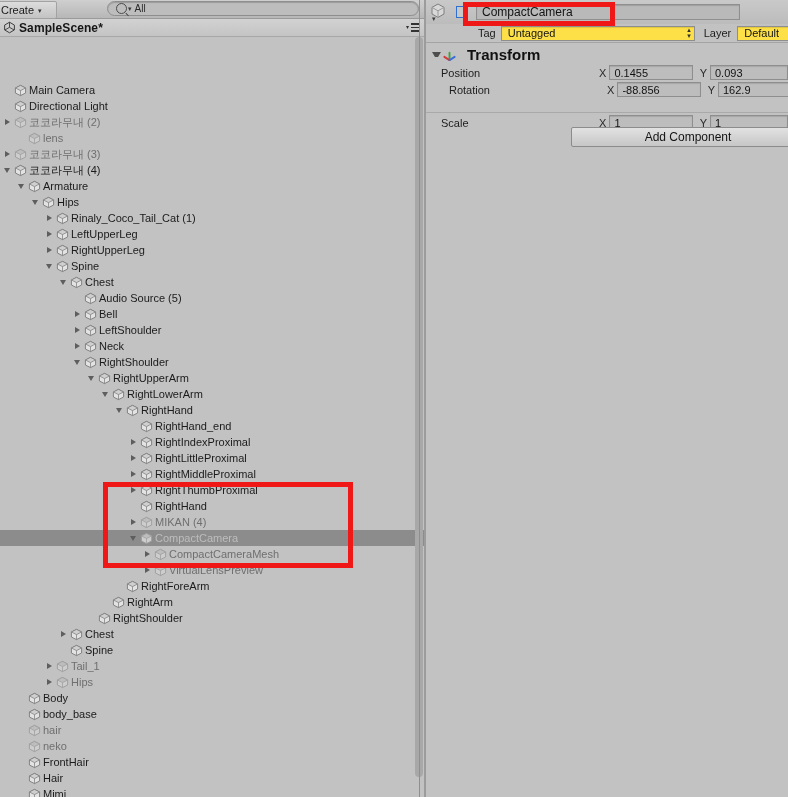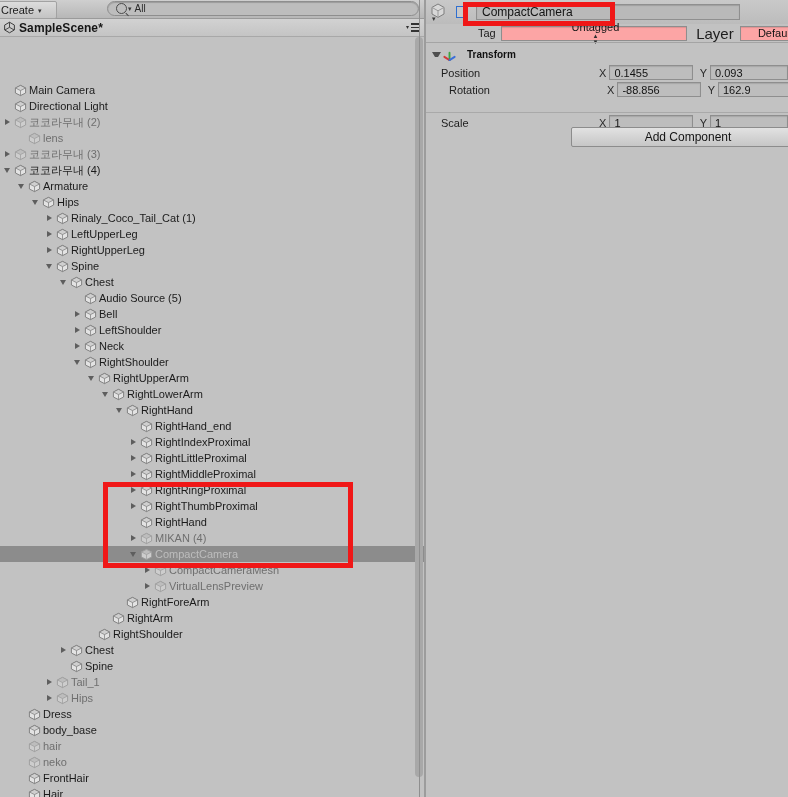--- a/index.html
+++ b/index.html
@@ -69,36 +69,36 @@
   .go-caret{position:absolute;left:4px;bottom:0px;font-size:7px;color:#3a3a3a;line-height:7px;}
   .act-chk{width:12px;height:12px;margin-left:8px;background:#c8c8c8;
      border:1.6px solid #2f6fd0;box-sizing:border-box;flex:0 0 auto;}
   .name-field{margin-left:8px;width:264px;height:16px;background:#b9b9b9;
      border:1px solid #8f8f8f;box-sizing:border-box;display:flex;align-items:center;
      padding-left:5px;font-size:12px;color:#141414;
      box-shadow:inset 0 1px 1px rgba(0,0,0,.14);}
 
   .tag-row{position:absolute;left:0;top:25px;width:362px;height:16px;display:flex;align-items:center;margin-left:20px;}
   .tag-lab{margin-left:32px;font-size:11px;color:#1d1d1d;}
-  .dropdown{height:15px;background:#fca5a5;border:1px solid #8e8e8e;box-sizing:border-box;
-     display:flex;align-items:center;justify-content:center;padding:0 3px 0 6px;
-     font-size:11px;color:#131313;box-shadow:inset 0 1px 1px rgba(0,0,0,.12);flex-direction:column;}
+  .dropdown{height:15px;background:#fde047;border:1px solid #8e8e8e;box-sizing:border-box;
+     display:flex;align-items:center;justify-content:space-between;padding:0 3px 0 6px;
+     font-size:11px;color:#131313;box-shadow:inset 0 1px 1px rgba(0,0,0,.12);}
   .dd-tag{margin-left:5px;width:222px;}
   .dd-arrows{font-size:7px;line-height:6px;color:#2e2e2e;text-align:center;}
-  .layer-lab{margin-left:9px;font-size:15px;color:#1d1d1d;}
+  .layer-lab{margin-left:9px;font-size:11px;color:#1d1d1d;}
   .dd-layer{margin-left:6px;width:80px;}
 
   .insp-sep{position:absolute;left:0;top:42px;width:362px;height:1px;background:#a4a4a4;}
 
   .comp-head{position:absolute;left:0;top:46px;width:362px;height:17px;display:flex;align-items:center;}
   .comp-caret{margin-left:6px;width:9px;}
   .comp-caret:before{content:"";display:block;border-top:5px solid #4e4e4e;
      border-left:3.5px solid transparent;border-right:3.5px solid transparent;}
   .axis-ico{width:15px;height:15px;margin-left:1px;flex:0 0 auto;}
-  .comp-title{margin-left:10px;font-weight:bold;font-size:10px;color:#111;}
+  .comp-title{margin-left:10px;font-weight:bold;font-size:15px;color:#111;}
 
   .tr-row{position:absolute;left:0;width:362px;height:17px;display:flex;align-items:center;}
   .tr-lab{margin-left:15px;width:180px;font-size:11px;color:#1d1d1d;}
   .ax{font-size:11px;color:#2a2a2a;margin-right:3px;}
   .num{height:15px;background:#bdbdbd;border:1px solid #8e8e8e;box-sizing:border-box;
      display:flex;align-items:center;padding-left:4px;font-size:11px;color:#121212;
      box-shadow:inset 0 1px 1px rgba(0,0,0,.12);}
   .num.x{width:94px;}
   .num.y{width:88px;}
 
@@ -399,30 +399,20 @@
           <span class="lbl">RightMiddleProximal</span>
         </div>
         <div class="row">
           <span style="width:128px;flex:0 0 auto"></span>
           <span class="tw r"></span>
           <svg class="cube" viewBox="0 0 14 14">
             <polygon points="7,1.5 12.5,4.3 12.5,9.7 7,12.5 1.5,9.7 1.5,4.3" fill="#e3e3e3" stroke="#7c7c7c" stroke-width="1"></polygon>
             <polygon points="7,1.5 12.5,4.3 7,7.1 1.5,4.3" fill="#cfcfcf" stroke="#7c7c7c" stroke-width="0.8"></polygon>
             <path d="M7 7.1 L7 12.5" stroke="#7c7c7c" stroke-width="0.8" fill="none"></path>
           </svg>
-          <span class="lbl">RightRingProximal</span>
-        </div>
-        <div class="row">
-          <span style="width:128px;flex:0 0 auto"></span>
-          <span class="tw r"></span>
-          <svg class="cube" viewBox="0 0 14 14">
-            <polygon points="7,1.5 12.5,4.3 12.5,9.7 7,12.5 1.5,9.7 1.5,4.3" fill="#e3e3e3" stroke="#7c7c7c" stroke-width="1"></polygon>
-            <polygon points="7,1.5 12.5,4.3 7,7.1 1.5,4.3" fill="#cfcfcf" stroke="#7c7c7c" stroke-width="0.8"></polygon>
-            <path d="M7 7.1 L7 12.5" stroke="#7c7c7c" stroke-width="0.8" fill="none"></path>
-          </svg>
           <span class="lbl">RightThumbProximal</span>
         </div>
         <div class="row">
           <span style="width:128px;flex:0 0 auto"></span>
           <span class="tw"></span>
           <svg class="cube" viewBox="0 0 14 14">
             <polygon points="7,1.5 12.5,4.3 12.5,9.7 7,12.5 1.5,9.7 1.5,4.3" fill="#e3e3e3" stroke="#7c7c7c" stroke-width="1"></polygon>
             <polygon points="7,1.5 12.5,4.3 7,7.1 1.5,4.3" fill="#cfcfcf" stroke="#7c7c7c" stroke-width="0.8"></polygon>
             <path d="M7 7.1 L7 12.5" stroke="#7c7c7c" stroke-width="0.8" fill="none"></path>
           </svg>
@@ -539,21 +529,21 @@
           <span class="lbl">Hips</span>
         </div>
         <div class="row">
           <span style="width:16px;flex:0 0 auto"></span>
           <span class="tw"></span>
           <svg class="cube" viewBox="0 0 14 14">
             <polygon points="7,1.5 12.5,4.3 12.5,9.7 7,12.5 1.5,9.7 1.5,4.3" fill="#e3e3e3" stroke="#7c7c7c" stroke-width="1"></polygon>
             <polygon points="7,1.5 12.5,4.3 7,7.1 1.5,4.3" fill="#cfcfcf" stroke="#7c7c7c" stroke-width="0.8"></polygon>
             <path d="M7 7.1 L7 12.5" stroke="#7c7c7c" stroke-width="0.8" fill="none"></path>
           </svg>
-          <span class="lbl">Dress</span>
+          <span class="lbl">Body</span>
         </div>
         <div class="row">
           <span style="width:16px;flex:0 0 auto"></span>
           <span class="tw"></span>
           <svg class="cube" viewBox="0 0 14 14">
             <polygon points="7,1.5 12.5,4.3 12.5,9.7 7,12.5 1.5,9.7 1.5,4.3" fill="#e3e3e3" stroke="#7c7c7c" stroke-width="1"></polygon>
             <polygon points="7,1.5 12.5,4.3 7,7.1 1.5,4.3" fill="#cfcfcf" stroke="#7c7c7c" stroke-width="0.8"></polygon>
             <path d="M7 7.1 L7 12.5" stroke="#7c7c7c" stroke-width="0.8" fill="none"></path>
           </svg>
           <span class="lbl">body_base</span>

